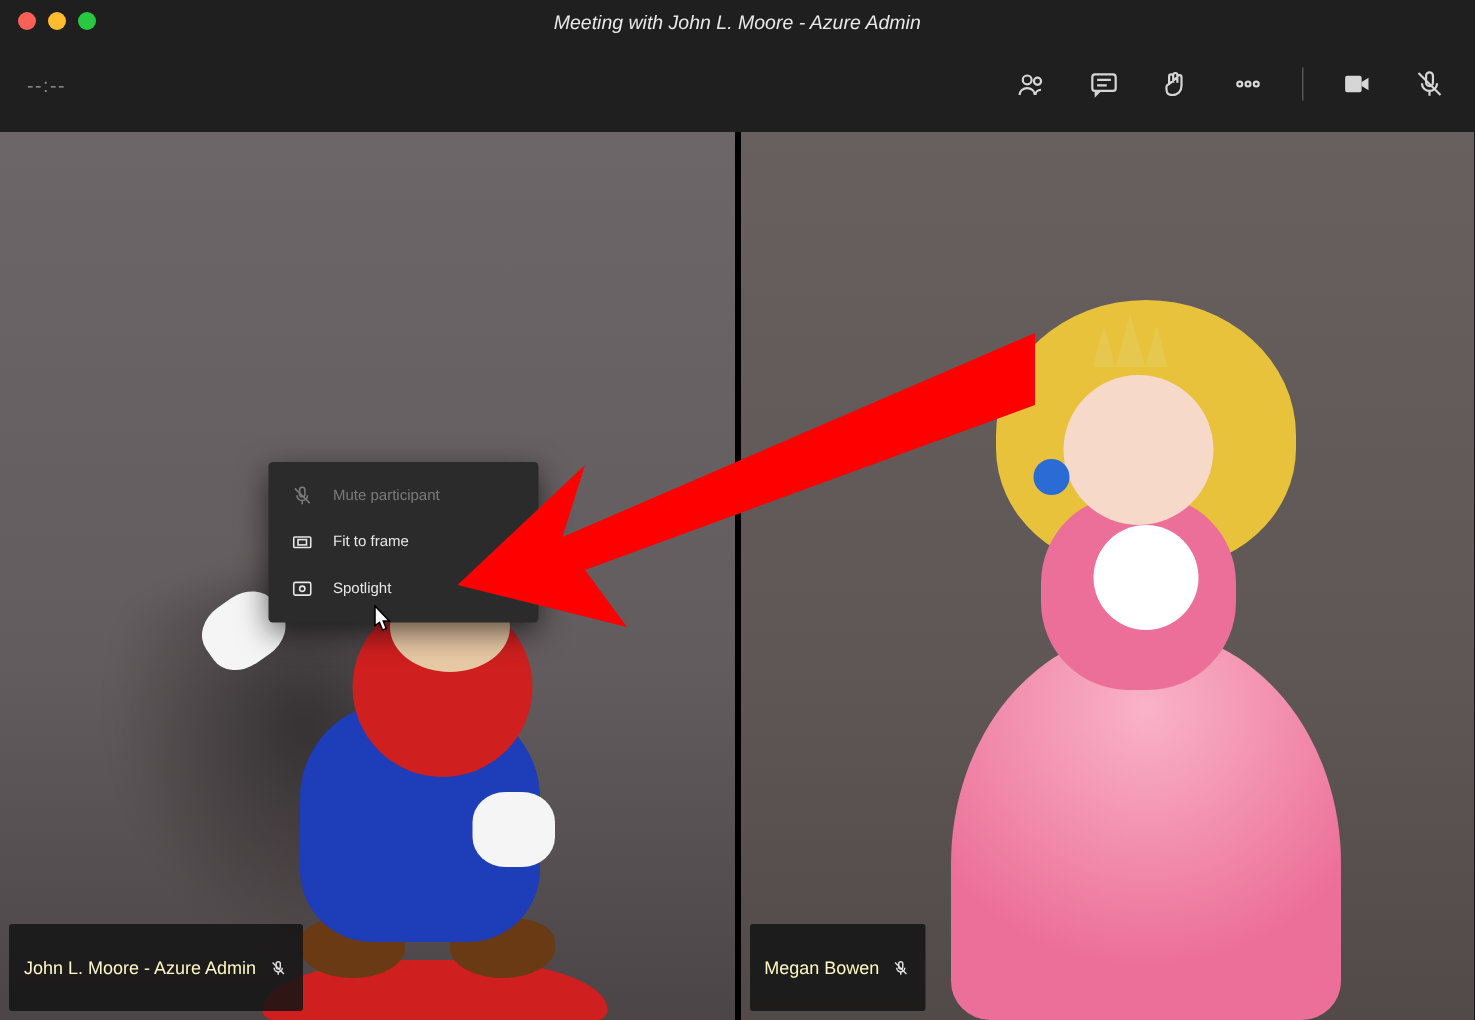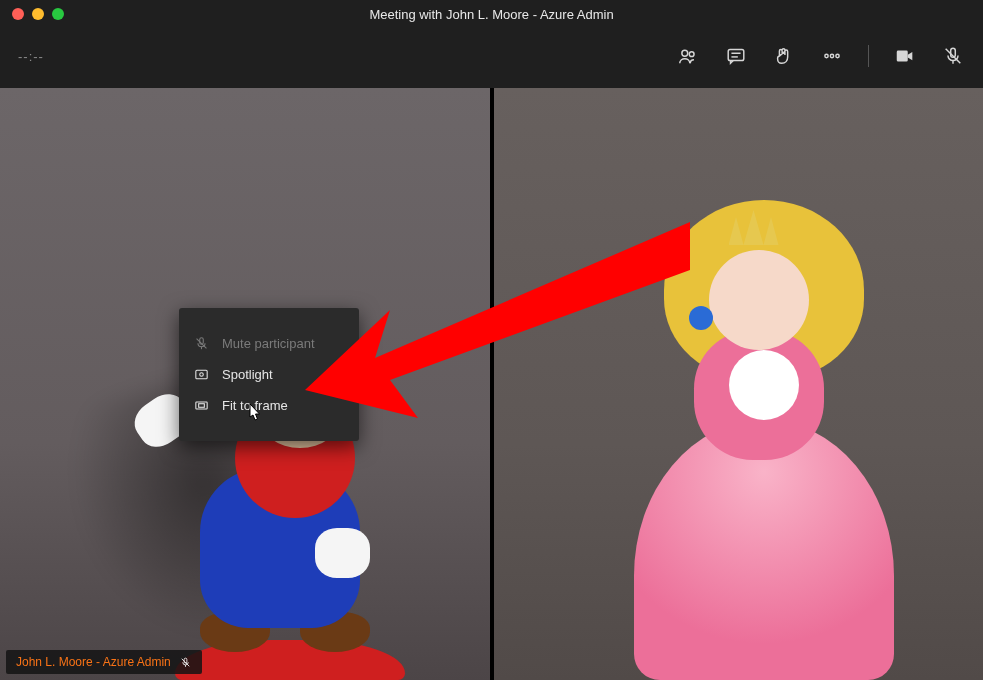--- a/index.html
+++ b/index.html
@@ -6,21 +6,21 @@
   html, body { width: 983px; height: 680px; overflow: hidden; font-family: -apple-system, BlinkMacSystemFont, "Segoe UI", sans-serif; background: #202020; }
   .window { width: 983px; height: 680px; background: #1f1f1f; position: relative; }
 
   
   .titlebar { height: 28px; background: #1f1f1f; display: flex; align-items: center; position: relative; }
   .traffic-lights { display: flex; gap: 8px; padding-left: 12px; }
   .tl { width: 12px; height: 12px; border-radius: 50%; }
   .tl-close { background: #ff5f57; }
   .tl-min   { background: #febc2e; }
   .tl-max   { background: #28c840; }
-  .title { position: absolute; left: 0; right: 0; text-align: center; color: #e8e8e8; font-size: 13px; pointer-events: none; }
+  .title { position: absolute; left: 0; right: 0; text-align: center; color: #e8e8e8; font-size: 13px; pointer-events: none; font-style: italic; }
 
   
   .toolbar { height: 56px; background: #1f1f1f; display: flex; align-items: center; padding: 0 18px; }
   .timer { color: #8a8a8a; font-size: 13px; letter-spacing: 1px; }
   .spacer { flex: 1; }
   .tool-icons { display: flex; align-items: center; gap: 24px; }
   .tool-btn { width: 24px; height: 24px; display: flex; align-items: center; justify-content: center; color: #d6d6d6; cursor: pointer; }
   .tool-btn svg { width: 22px; height: 22px; stroke: currentColor; fill: none; stroke-width: 1.6; }
   .tool-btn.filled svg { fill: currentColor; stroke: none; }
   .divider { width: 1px; height: 22px; background: #555; }
@@ -47,28 +47,28 @@
   .bg-right { position:absolute; inset:0; background: linear-gradient(180deg, #67605e 0%, #5e5755 60%, #514a48 100%); }
   .peach-dress { position:absolute; left:140px; bottom:0; width:260px; height:260px; background: radial-gradient(circle at 50% 20%, #f9b3c8, #ec6f99 70%); border-radius:50% 50% 10% 10% / 60% 60% 10% 10%; }
   .peach-torso { position:absolute; left:200px; bottom:220px; width:130px; height:130px; background:#ec6f99; border-radius:45%; }
   .peach-face  { position:absolute; left:215px; bottom:330px; width:100px; height:100px; background:#f6d9c9; border-radius:50%; }
   .peach-hair  { position:absolute; left:170px; bottom:300px; width:200px; height:180px; background:#e8c23a; border-radius:50% 50% 45% 45%; }
   .peach-crown { position:absolute; left:235px; bottom:435px; width:50px; height:35px; background:#e6c84f; clip-path: polygon(0 100%, 15% 20%, 30% 100%, 50% 0, 70% 100%, 85% 20%, 100% 100%); }
   .peach-glove { position:absolute; left:235px; bottom:260px; width:70px; height:70px; background:#ffffff; border-radius:50%; }
   .peach-ear   { position:absolute; left:195px; bottom:350px; width:24px; height:24px; background:#2a6bd6; border-radius:50%; }
 
   
-  .name-pill { position:absolute; left:6px; bottom:6px; background: rgba(20,20,20,0.85); color:#f97316; font-size:12px; padding:5px 10px; border-radius:2px; display:flex; align-items:center; gap:8px; }
+  .name-pill { position:absolute; left:6px; bottom:6px; background: rgba(20,20,20,0.85); color:#fef9c3; font-size:12px; padding:22px 10px; border-radius:2px; display:flex; align-items:center; gap:8px; }
   .name-pill svg { width:13px; height:13px; stroke:#e0e0e0; }
 
   
   .toast { position:absolute; top:120px; left:50%; transform:translateX(-50%); background: rgba(18,18,18,0.92); color:#eee; font-size:13px; padding:8px 14px; border-radius:2px; }
 
   
-  .context-menu { position:absolute; left:179px; top:308px; width:180px; background:#2b2b2b; border-radius:3px; box-shadow:0 6px 20px rgba(0,0,0,0.6); padding:20px 0; color:#e6e6e6; font-size:13px; }
+  .context-menu { position:absolute; left:179px; top:308px; width:180px; background:#2b2b2b; border-radius:3px; box-shadow:0 6px 20px rgba(0,0,0,0.6); padding:7px 0; color:#e6e6e6; font-size:10px; }
   .cm-item { display:flex; align-items:center; gap:12px; padding:7px 14px; cursor:pointer; }
   .cm-item.disabled { color:#7a7a7a; cursor:default; }
   .cm-item svg { width:17px; height:17px; stroke: currentColor; fill:none; stroke-width:1.5; flex-shrink:0; }
 
   
   .cursor { position:absolute; left:246px; top:403px; width:16px; height:20px; pointer-events:none; }
   .cursor svg { width:16px; height:20px; }
 
   
   .arrow-annot { position:absolute; left:300px; top:180px; width:400px; height:260px; pointer-events:none; }
@@ -166,48 +166,57 @@
       <div class="tile-inner">
         <div class="bg-right"></div>
         <div class="peach-hair"></div>
         <div class="peach-dress"></div>
         <div class="peach-torso"></div>
         <div class="peach-glove"></div>
         <div class="peach-face"></div>
         <div class="peach-ear"></div>
         <div class="peach-crown"></div>
       </div>
+      <div class="name-pill">
+        <span>Megan Bowen</span>
+        <svg viewBox="0 0 24 24" fill="none" stroke-width="1.8">
+            <rect x="9.5" y="4" width="5" height="9" rx="2.5"></rect>
+            <path d="M7 11.5a5 5 0 0010 0"></path>
+            <line x1="12" y1="16.5" x2="12" y2="20"></line>
+            <line x1="5" y1="5" x2="19" y2="19"></line>
+          </svg>
+      </div>
     </div>
   </div>
 
 
   <div class="context-menu">
     <div class="cm-item disabled">
       <svg viewBox="0 0 24 24">
           <rect x="9.5" y="4" width="5" height="9" rx="2.5"></rect>
           <path d="M7 11.5a5 5 0 0010 0"></path>
           <line x1="12" y1="16.5" x2="12" y2="20"></line>
           <line x1="5" y1="5" x2="19" y2="19"></line>
         </svg>
       <span>Mute participant</span>
     </div>
     <div class="cm-item">
       <svg viewBox="0 0 24 24">
+          <rect x="4" y="7" width="16" height="10" rx="1"></rect>
+          <rect x="8" y="9.5" width="8" height="5"></rect>
+        </svg>
+      <span>Fit to frame</span>
+    </div>
+    <div class="cm-item">
+      <svg viewBox="0 0 24 24">
           <rect x="4" y="6" width="16" height="12" rx="1.5"></rect>
           <circle cx="12" cy="12" r="2.5"></circle>
         </svg>
       <span>Spotlight</span>
     </div>
-    <div class="cm-item">
-      <svg viewBox="0 0 24 24">
-          <rect x="4" y="7" width="16" height="10" rx="1"></rect>
-          <rect x="8" y="9.5" width="8" height="5"></rect>
-        </svg>
-      <span>Fit to frame</span>
-    </div>
   </div>
 
   <div class="cursor">
     <svg viewBox="0 0 16 20">
         <path d="M4 1l0 13 3-2 2 5 2.5-1-2-5 4 0z" fill="#fff" stroke="#000" stroke-width="1"></path>
       </svg>
   </div>
 
   <div class="arrow-annot">
     <svg viewBox="0 0 400 260" width="400" height="260">

